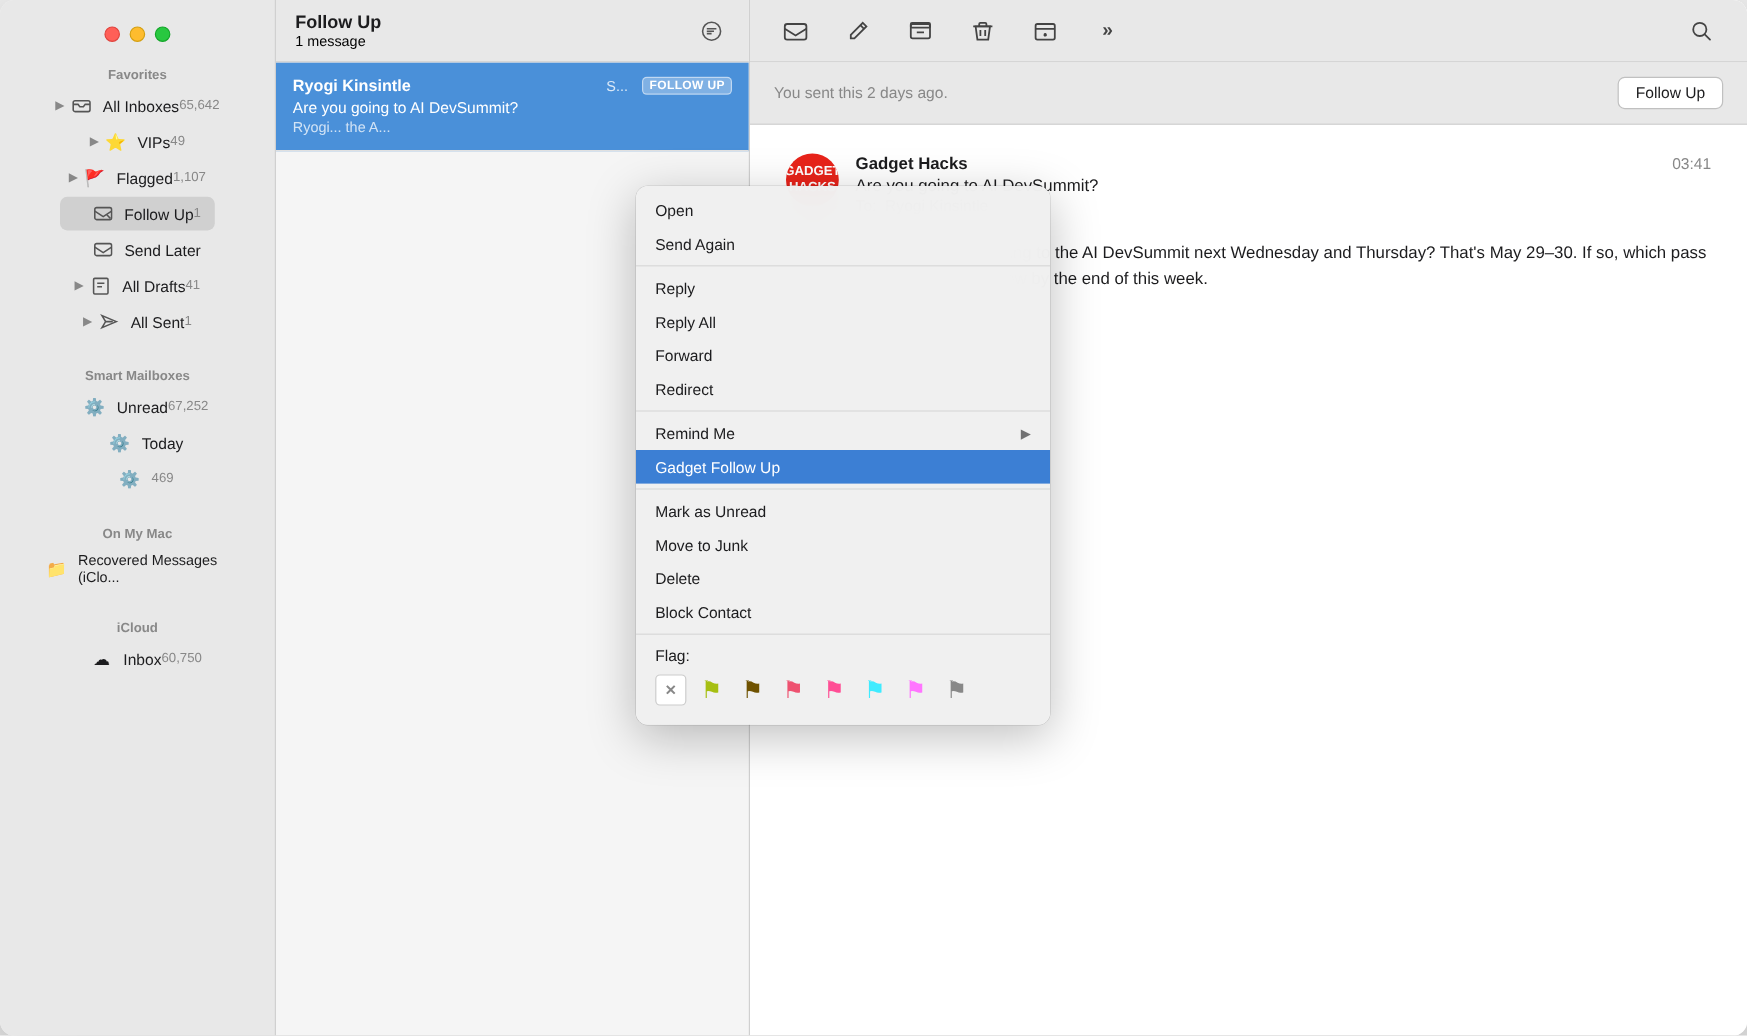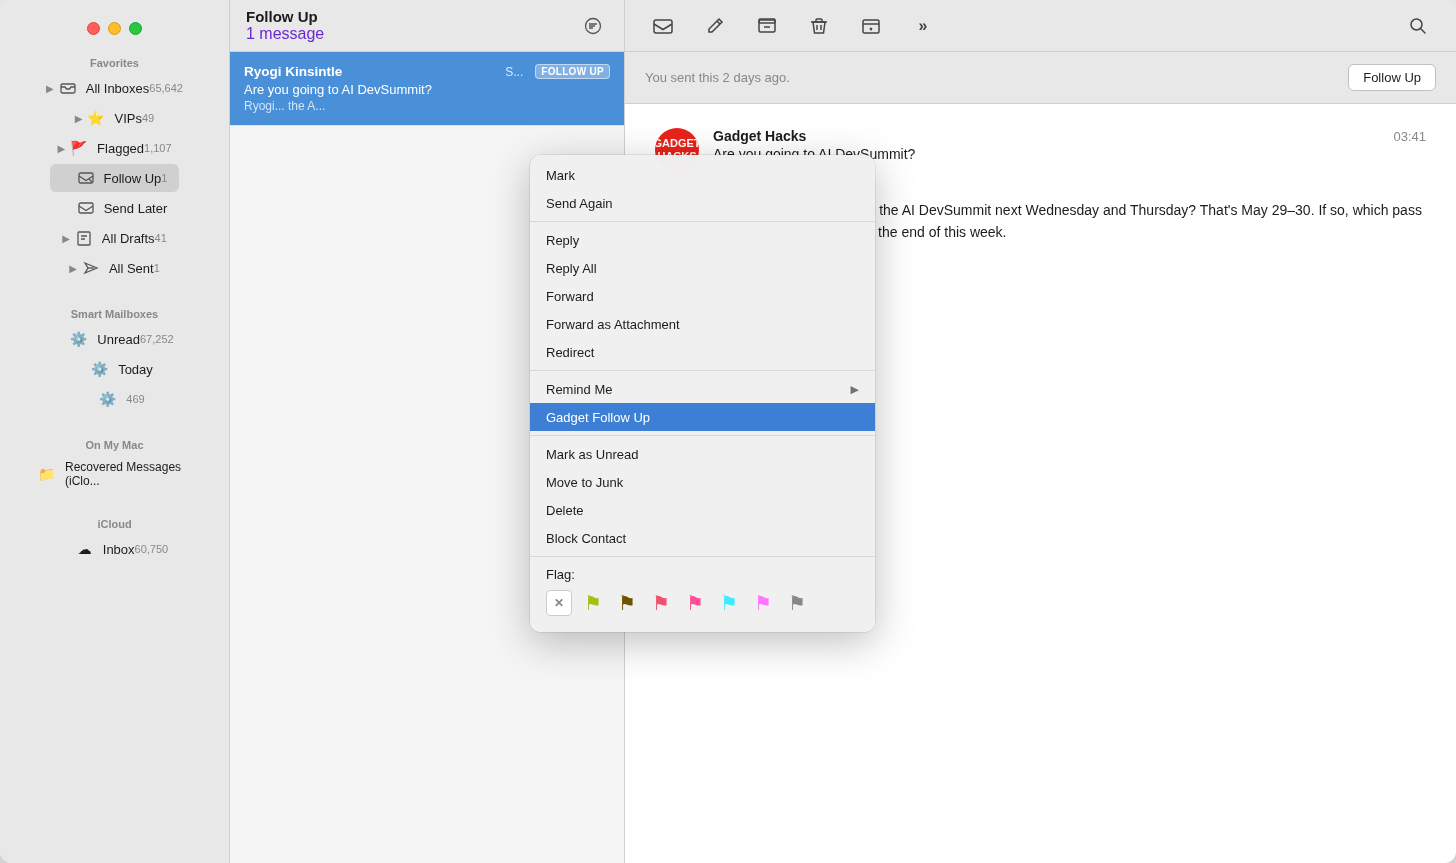--- a/index.html
+++ b/index.html
@@ -119,22 +119,22 @@
 
     .middle-header .folder-title {
       flex: 1;
     }
     .middle-header .folder-title h2 {
       font-size: 15px;
       font-weight: 600;
       color: #1c1c1e;
     }
     .middle-header .folder-title .count {
-      font-size: 16px;
-      color: #6d28d9;
+      font-size: 12px;
+      color: #000000;
     }
 
     .toolbar-icon {
       width: 30px;
       height: 30px;
       display: flex;
       align-items: center;
       justify-content: center;
       cursor: pointer;
       border-radius: 6px;
@@ -648,27 +648,26 @@
           <p>Sent from my iPhone</p>
         </div>
       </div>
     </div>
 
   </div>
 
   <div class="context-menu-overlay">
     <div class="context-menu">
 
-    <div class="menu-item">Mark</div>
+    <div class="menu-item">Open</div>
         <div class="menu-item">Send Again</div>
         <div class="menu-separator"></div>
         <div class="menu-item">Reply</div>
         <div class="menu-item">Reply All</div>
         <div class="menu-item">Forward</div>
-        <div class="menu-item">Forward as Attachment</div>
         <div class="menu-item">Redirect</div>
         <div class="menu-separator"></div>
         <div class="menu-item">Remind Me<span class="menu-arrow">▶</span></div>
         <div class="menu-item highlighted">Gadget Follow Up</div>
         <div class="menu-separator"></div>
         <div class="menu-item">Mark as Unread</div>
         <div class="menu-item">Move to Junk</div>
         <div class="menu-item">Delete</div>
         <div class="menu-item">Block Contact</div>
         <div class="menu-separator"></div>

